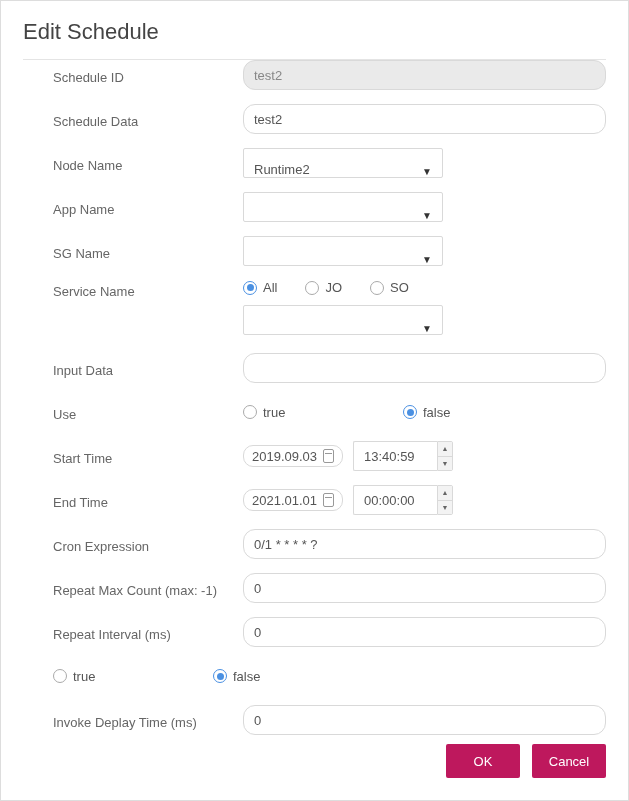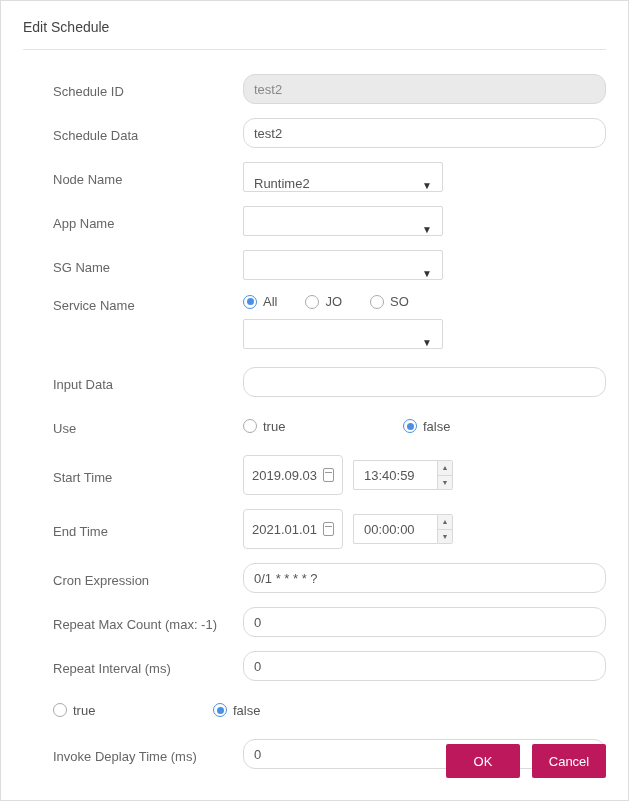--- a/index.html
+++ b/index.html
@@ -10,26 +10,25 @@
   background: #fff;
 }
 .dialog {
   width: 629px;
   height: 801px;
   border: 1px solid #ddd;
   padding: 18px 22px;
   position: relative;
 }
 .dialog-title {
-  font-size: 14px;
+  font-size: 22px;
   color: #444;
   font-weight: 500;
   padding-bottom: 14px;
   border-bottom: 1px solid #e4e4e4;
-  margin-bottom: 24px;
 }
 .form { padding-left: 30px; padding-right: 0; }
 .row {
   display: flex;
   align-items: center;
   margin-bottom: 14px;
   min-height: 30px;
 }
 .row.tall { align-items: flex-start; margin-bottom: 18px; }
 .lbl {
@@ -93,22 +92,22 @@
   border-radius: 50%;
 }
 .radio-lbl { color: #555; font-size: 13px; }
 
 .radio-group.spread { width: 100%; max-width: 320px; gap: 0; justify-content: flex-start; }
 .radio-group.spread .radio-item:nth-child(1){ width: 160px; }
 .radio-group.spread .radio-item:nth-child(2){ }
 
 .datebox {
   border: 1px solid #d9d9d9;
-  height: 40px;
-  border-radius: 4px;
+  height: 22px;
+  border-radius: 10px;
   display: flex;
   align-items: center;
   padding: 0 8px;
   background: #fff;
   width: 100px;
   gap: 6px;
 }
 .cal-icon {
   width: 14px; height: 14px;
   display: inline-block;

